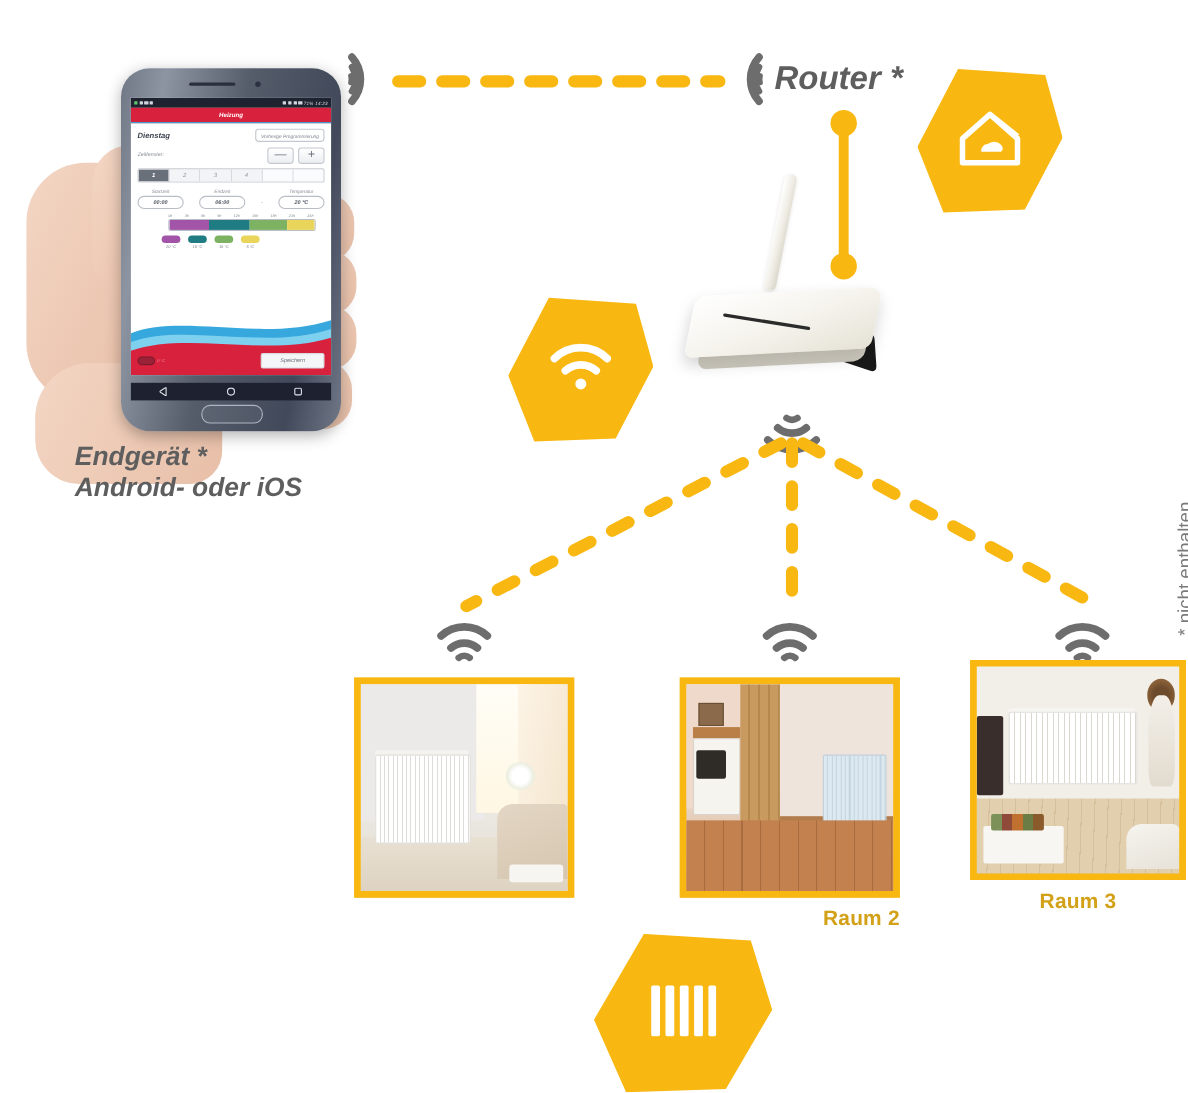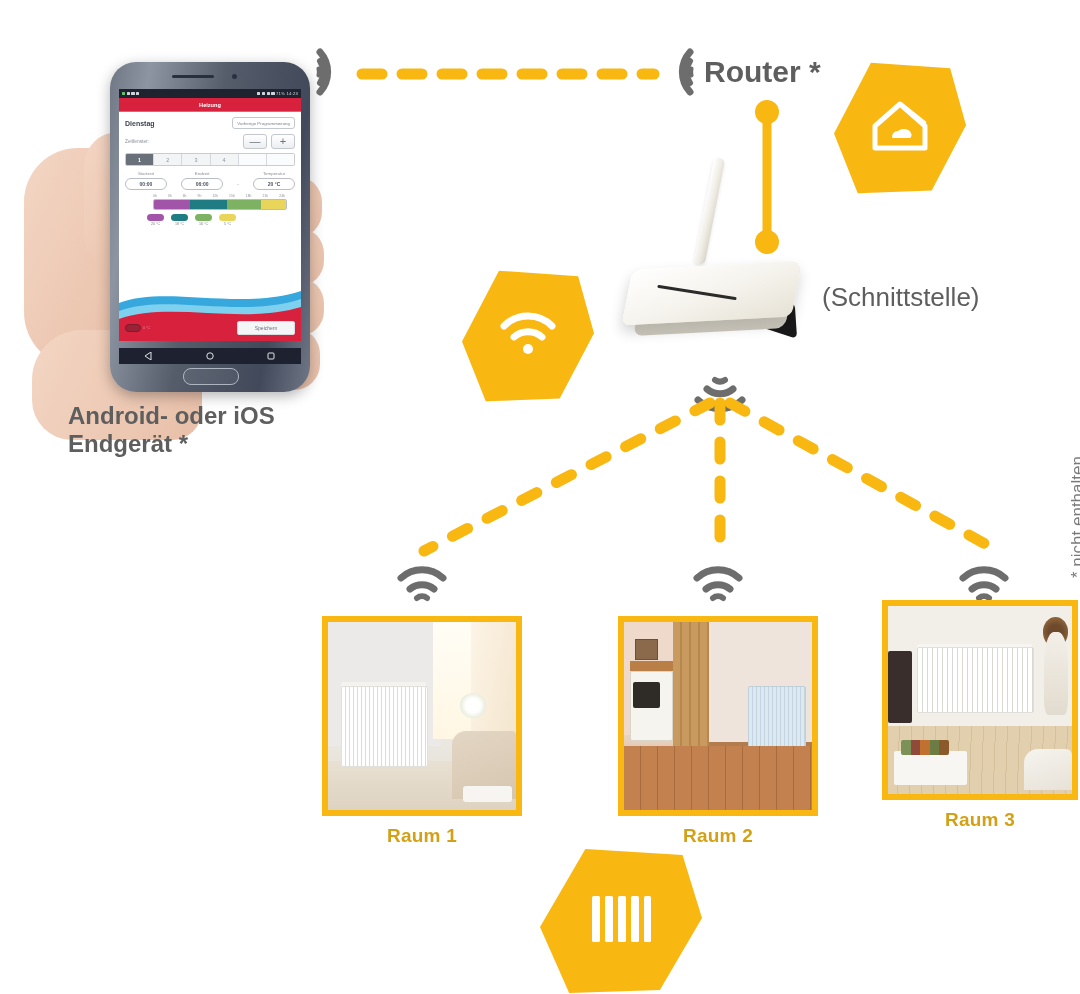--- a/index.html
+++ b/index.html
@@ -2,21 +2,21 @@
 <html><head>
 <meta charset="utf-8">
 <style>
   html,body{margin:0;padding:0;background:#ffffff;}
   body{
     width:1080px;height:994px;position:relative;overflow:hidden;
     font-family:"Liberation Sans", sans-serif;
     background:#ffffff;
   }
   .stage{position:absolute;inset:0;}
-  .abs{position:absolute;}
+  .abs{position:absolute;font-style:italic;}
 
   
   .lbl-dark{color:#5e5e5e;font-weight:bold;line-height:1.18;}
   .lbl-dark-reg{color:#5e5e5e;font-weight:normal;line-height:1.18;}
   .lbl-gold{color:#d3a117;font-weight:bold;}
 
   
   .hex{
     position:absolute;
     background:#f8b711;
@@ -364,22 +364,22 @@
       <span>
         <svg width="8" height="8" viewBox="0 0 8 8">
             <rect x="1" y="1" width="6" height="6" rx="1" fill="none" stroke="#dfe3ea" stroke-width="1"></rect>
           </svg>
       </span>
     </div>
     <div class="ph-home"></div>
   </div>
 
   <div class="abs lbl-dark" style="left:68px;top:402px;font-size:24px;">
+    <div>Endgerät *</div>
     <div>Android- oder iOS</div>
-    <div>Endgerät *</div>
   </div>
 
   <div class="wifi" style="left:312px;top:44px;">
     <svg width="42" height="56" viewBox="0 0 42 56">
       <g fill="none" stroke="#6d6d6d" stroke-linecap="round">
         <path d="M8 8 A30 30 0 0 1 8 48" stroke-width="7"></path>
         <path d="M8 17 A20 20 0 0 1 8 39" stroke-width="6"></path>
         <path d="M7 25 A11 11 0 0 1 7 31" stroke-width="5"></path>
       </g>
     </svg>
@@ -422,21 +422,20 @@
 
   <div class="abs" id="module">
     <div class="mod-ant"></div>
     <div class="mod-dark"></div>
     <div class="mod-front"></div>
     <div class="mod-top"></div>
     <div class="mod-slot"></div>
   </div>
 
   <div class="abs" style="left:822px;top:282px;">
-    <div class="lbl-dark-reg" style="font-size:26px;">(Schnittstelle)</div>
   </div>
 
   <div class="hex" style="left:462px;top:268px;width:132px;height:136px;">
     <span>
       <svg width="56" height="44" viewBox="0 0 56 44">
         <g fill="none" stroke="#ffffff" stroke-linecap="round">
           <path d="M4 14 A34 34 0 0 1 52 14" stroke-width="7"></path>
           <path d="M14 25 A21 21 0 0 1 42 25" stroke-width="7"></path>
         </g>
         <circle cx="28" cy="37" r="5" fill="#ffffff"></circle>
@@ -502,39 +501,38 @@
           <div class="win"></div>
           <div class="curtain"></div>
         <div class="floor"></div>
           <div class="bed"></div>
           <div class="sheet"></div>
         <div class="flower"></div>
           <div class="radtop"></div>
           <div class="rad"></div>
       </div>
     </div>
-    <div class="room-cap lbl-gold" style="width:200px;">Raum 1</div>
   </div>
 
   <div class="room" style="left:618px;top:616px;width:200px;">
     <div class="room-frame" style="width:188px;height:188px;">
       <div class="room-img r2">
         <div class="kwall"></div>
           <div class="pic"></div>
           <div class="counter"></div>
         <div class="oven"></div>
           <div class="ovenwin"></div>
         <div class="dwall"></div>
           <div class="base"></div>
           <div class="rad2"></div>
         <div class="door"></div>
           <div class="tiles"></div>
       </div>
     </div>
-    <div class="room-cap lbl-gold" style="width:200px;">Raum 2</div>
+    <div class="room-cap lbl-gold" style="width:200px;text-align:right;">Raum 2</div>
   </div>
 
   <div class="room" style="left:882px;top:600px;width:196px;">
     <div class="room-frame" style="width:184px;height:188px;">
       <div class="room-img r3">
         <div class="lwall"></div>
           <div class="wood"></div>
         <div class="rad3top"></div>
           <div class="rad3"></div>
         <div class="tv"></div>

